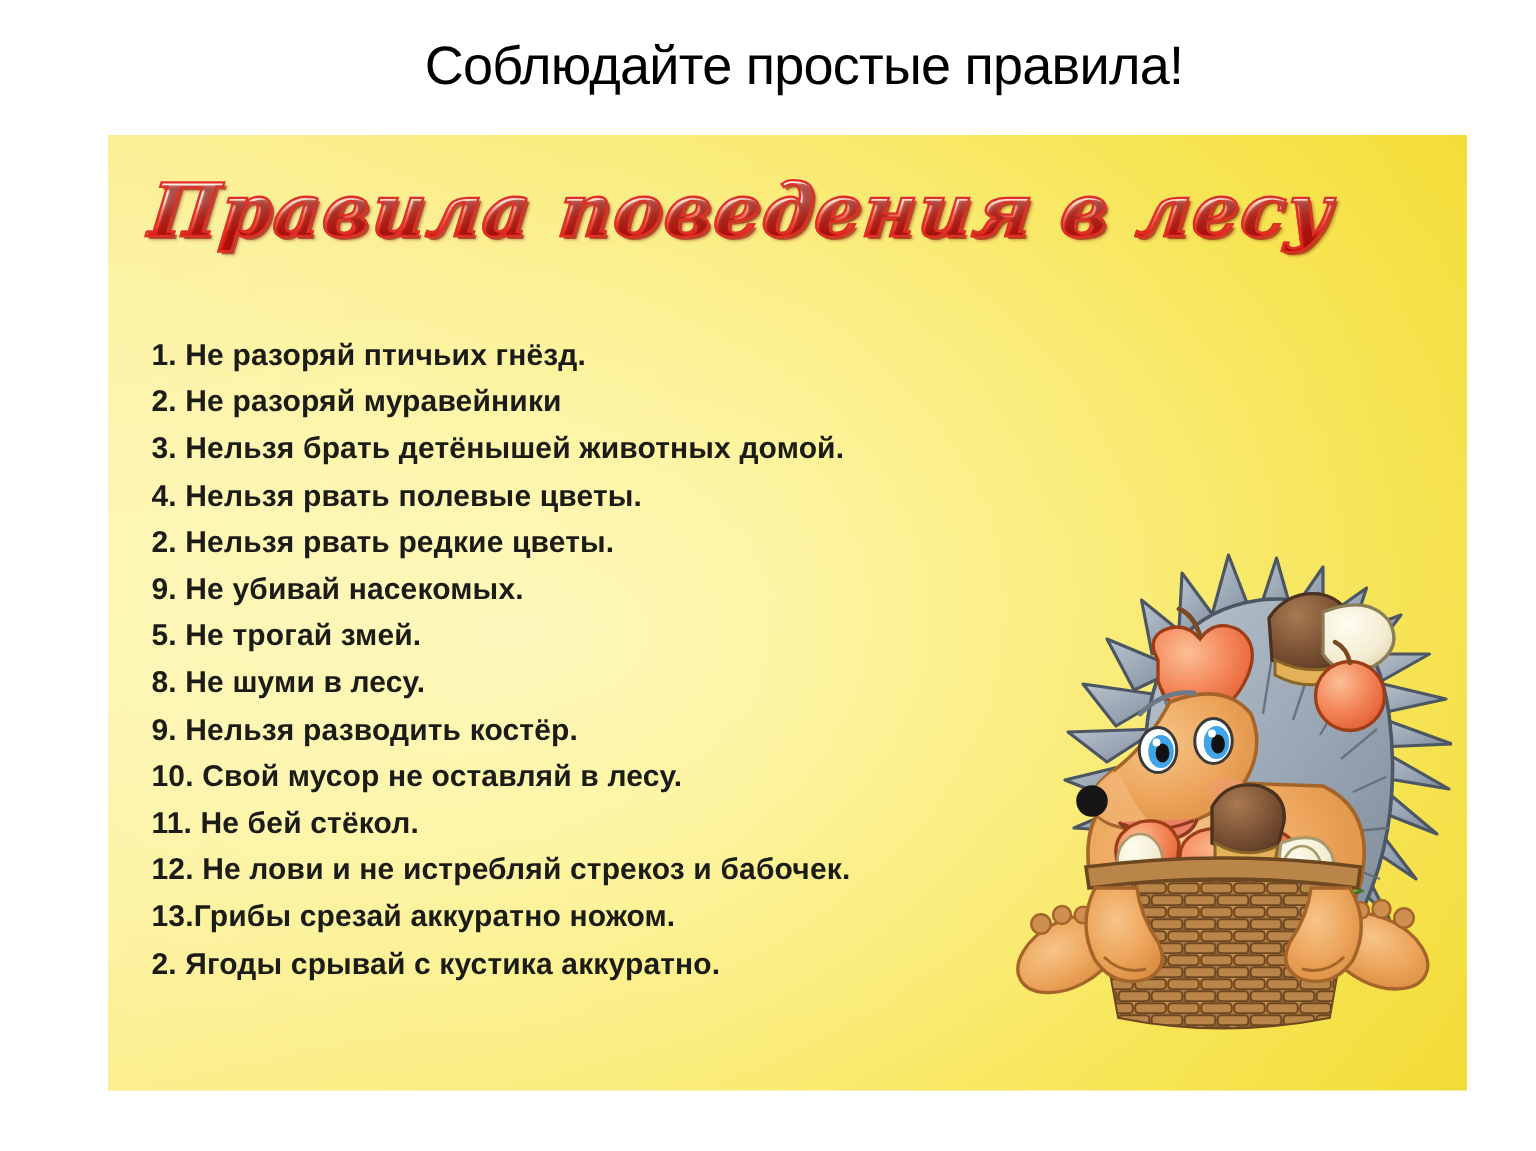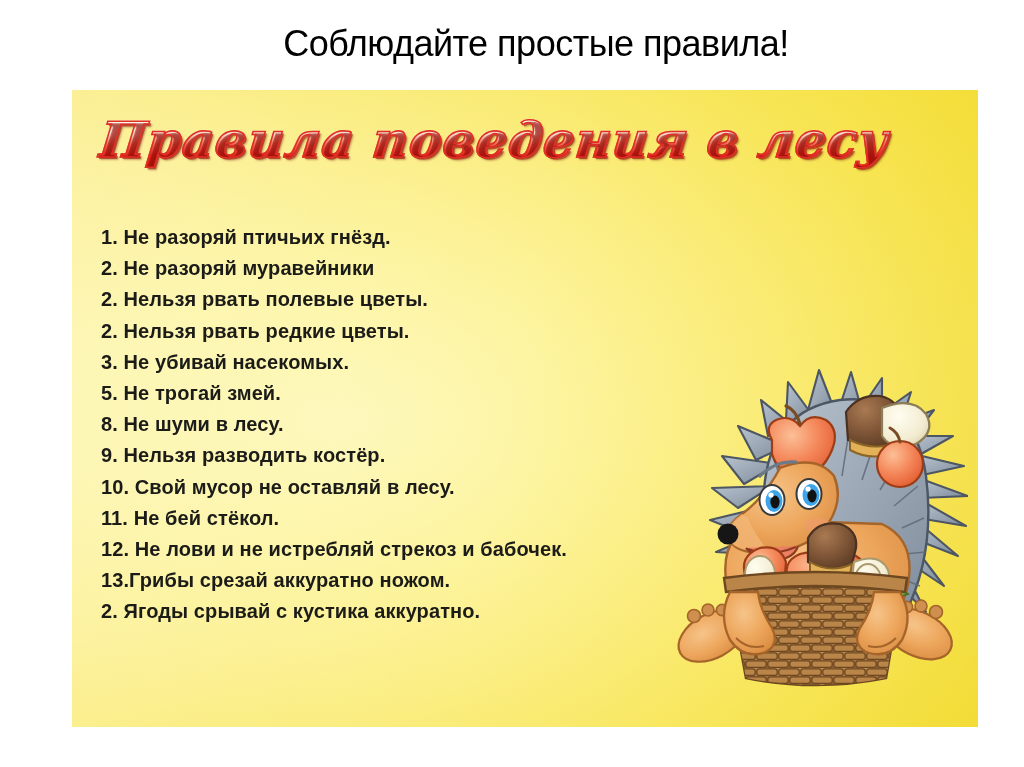--- a/index.html
+++ b/index.html
@@ -128,23 +128,24 @@
 
 <div class="poster">
 
   <div class="poster-sheen"></div>
 
   <div class="poster-heading">Правила поведения в лесу</div>
 
   <ul class="rules">
     <li class="rule-item">1. Не разоряй птичьих гнёзд.</li>
     <li class="rule-item">2. Не разоряй муравейники</li>
-    <li class="rule-item">2. Нельзя рвать полевые цветы.</li>
+    <li class="rule-item">3. Нельзя брать детёнышей животных домой.</li>
+    <li class="rule-item">4. Нельзя рвать полевые цветы.</li>
     <li class="rule-item">2. Нельзя рвать редкие цветы.</li>
-    <li class="rule-item">3. Не убивай насекомых.</li>
+    <li class="rule-item">9. Не убивай насекомых.</li>
     <li class="rule-item">5. Не трогай змей.</li>
     <li class="rule-item">8. Не шуми в лесу.</li>
     <li class="rule-item">9. Нельзя разводить костёр.</li>
     <li class="rule-item">10. Свой мусор не оставляй в лесу.</li>
     <li class="rule-item">11. Не бей стёкол.</li>
     <li class="rule-item">12. Не лови и не истребляй стрекоз и бабочек.</li>
     <li class="rule-item">13.Грибы срезай аккуратно ножом.</li>
     <li class="rule-item">2. Ягоды срывай с кустика аккуратно.</li>
   </ul>
 

